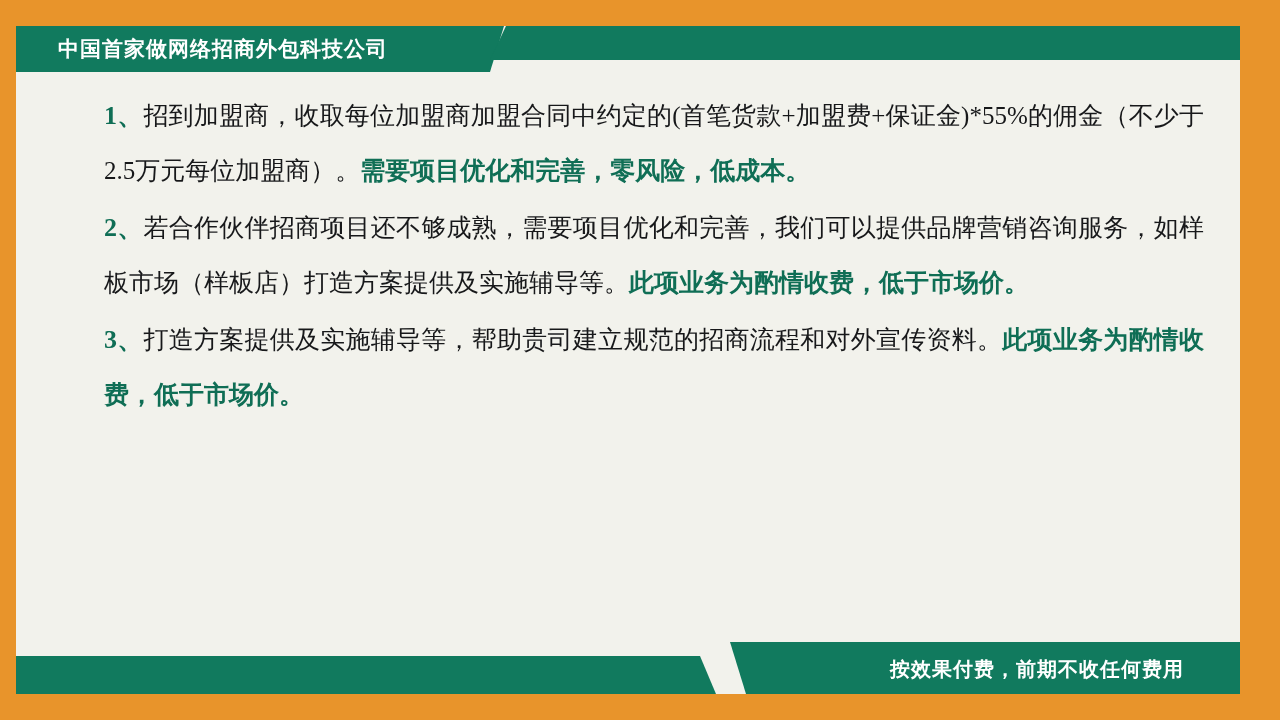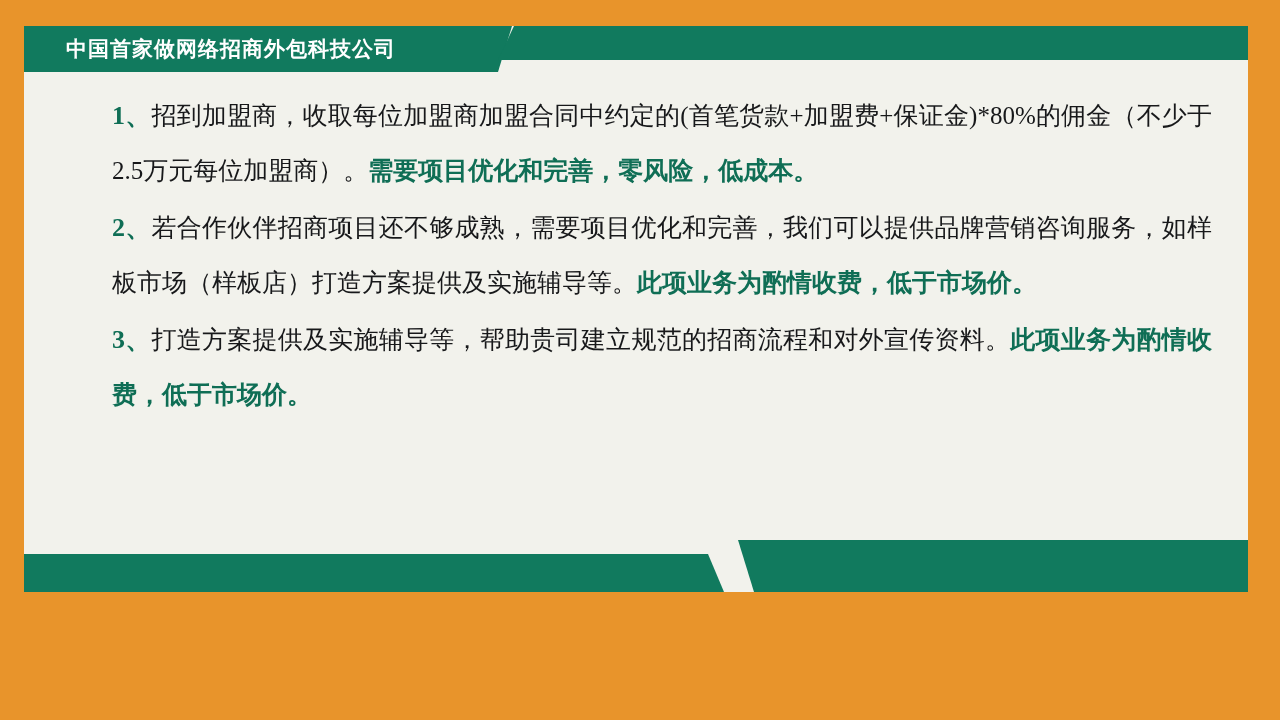--- a/index.html
+++ b/index.html
@@ -15,24 +15,24 @@
   }
   .slide {
     position: relative;
     width: 1280px;
     height: 720px;
     background: #E8942B;
   }
   
   .panel {
     position: absolute;
-    left: 24px;
+    left: 16px;
     top: 26px;
     width: 1224px;
-    height: 566px;
+    height: 668px;
     background: #F2F2EC;
     overflow: hidden;
   }
   
   .top-band {
     position: absolute;
     left: 0;
     top: 0;
     width: 1224px;
     height: 46px;
@@ -138,31 +138,32 @@
   <div class="panel">
 
     <div class="top-band"></div>
     <div class="top-band-tail"></div>
     <div class="top-band-accent"></div>
     <div class="header-title">中国首家做网络招商外包科技公司</div>
 
     <div class="content">
 
       <p class="para">
-        <span class="num">1、</span><span>招到加盟商，收取每位加盟商加盟合同中约定的(首笔货款+加盟费+保证金)*80%的佣金（不少于2.5万元每位加盟商）。</span><span class="hl">需要项目优化和完善，零风险，低成本。</span>
+        <span class="num">1、</span><span>招到加盟商，收取每位加盟商加盟合同中约定的(首笔货款+加盟费+保证金)*55%的佣金（不少于2.5万元每位加盟商）。</span><span class="hl">需要项目优化和完善，零风险，低成本。</span>
       </p>
 
       <p class="para">
         <span class="num">2、</span><span>若合作伙伴招商项目还不够成熟，需要项目优化和完善，我们可以提供品牌营销咨询服务，如样板市场（样板店）打造方案提供及实施辅导等。</span><span class="hl">此项业务为酌情收费，低于市场价。</span>
       </p>
 
       <p class="para">
         <span class="num">3、</span><span>打造方案提供及实施辅导等，帮助贵司建立规范的招商流程和对外宣传资料。</span><span class="hl">此项业务为酌情收费，低于市场价。</span>
       </p>
 
     </div>
 
     <div class="bottom-band"></div>
     <div class="bottom-notch"></div>
     <div class="bottom-notch-inner"></div>
+    <div class="footer-text">按效果付费，前期不收任何费用</div>
 
   </div>
 </div>
 
 </body></html>

